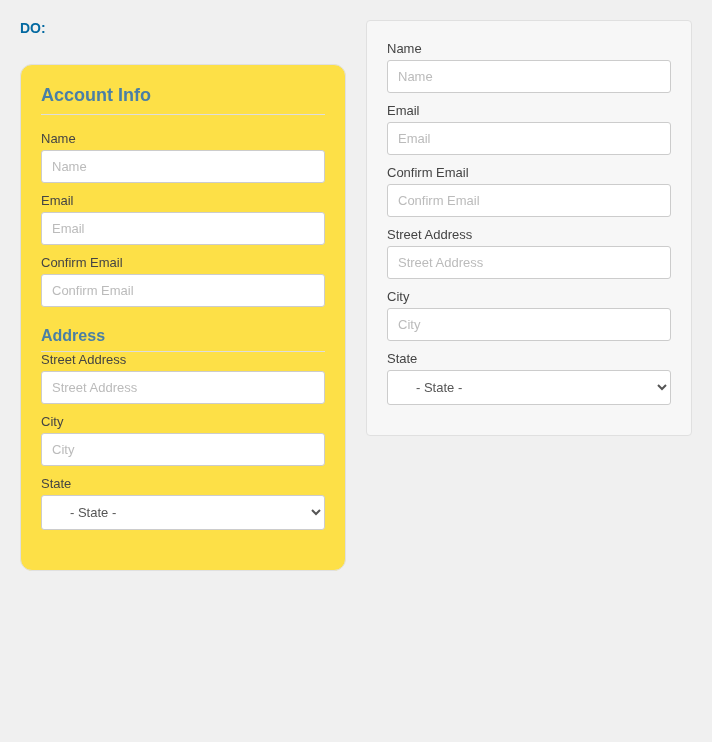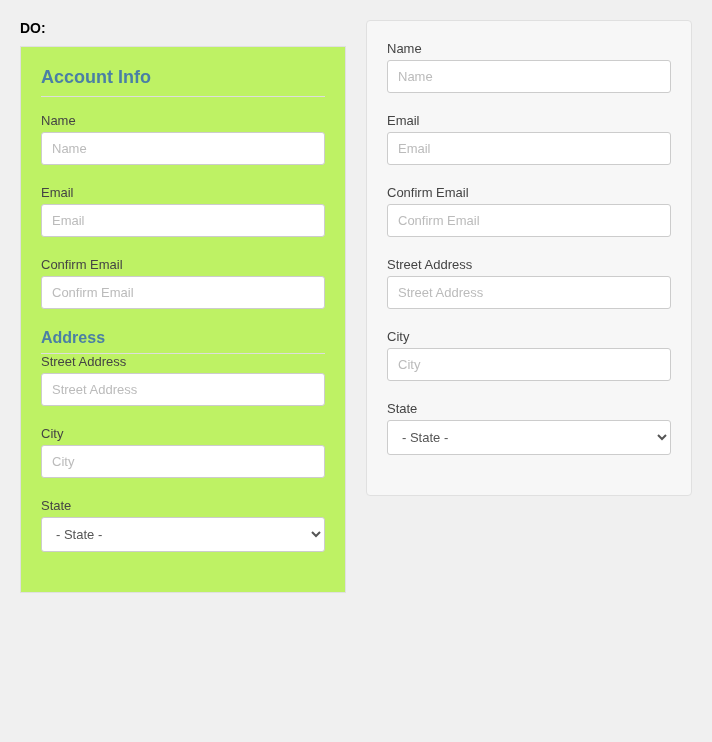--- a/index.html
+++ b/index.html
@@ -22,28 +22,28 @@
       align-items: flex-start;
     }
 
     .section {
       flex: 1;
     }
 
     .section-label {
       font-size: 14px;
       font-weight: bold;
-      color: #000000;
-      margin-bottom: 10px;
+      color: #0369a1;
+      margin-bottom: 28px;
     }
 
     .card {
-      background-color: #bef264;
+      background-color: #fde047;
       border: 1px solid #e0e0e0;
-      border-radius: 0;
+      border-radius: 12px;
       padding: 20px;
     }
 
     .card-title {
       font-size: 18px;
       font-weight: bold;
       color: #4a7fa5;
       margin-bottom: 16px;
       padding-bottom: 8px;
       border-bottom: 1px solid #ddd;
@@ -55,21 +55,21 @@
 
     .section-group-title {
       font-size: 16px;
       font-weight: bold;
       color: #4a7fa5;
       padding-bottom: 6px;
       border-bottom: 1px solid #ddd;
     }
 
     .field-group {
-      margin-bottom: 20px;
+      margin-bottom: 10px;
     }
 
     .field-label {
       font-size: 13px;
       color: #444;
       margin-bottom: 4px;
       display: block;
     }
 
     .field-input {
@@ -82,21 +82,21 @@
       background-color: #fff;
       outline: none;
     }
 
     .field-input::placeholder {
       color: #bbb;
     }
 
     .field-select {
       width: 100%;
-      padding: 8px 10px;
+      padding: 8px 24px;
       border: 1px solid #ccc;
       border-radius: 3px;
       font-size: 13px;
       color: #555;
       background-color: #fff;
       outline: none;
       appearance: auto;
     }
 
     .dont-card {

